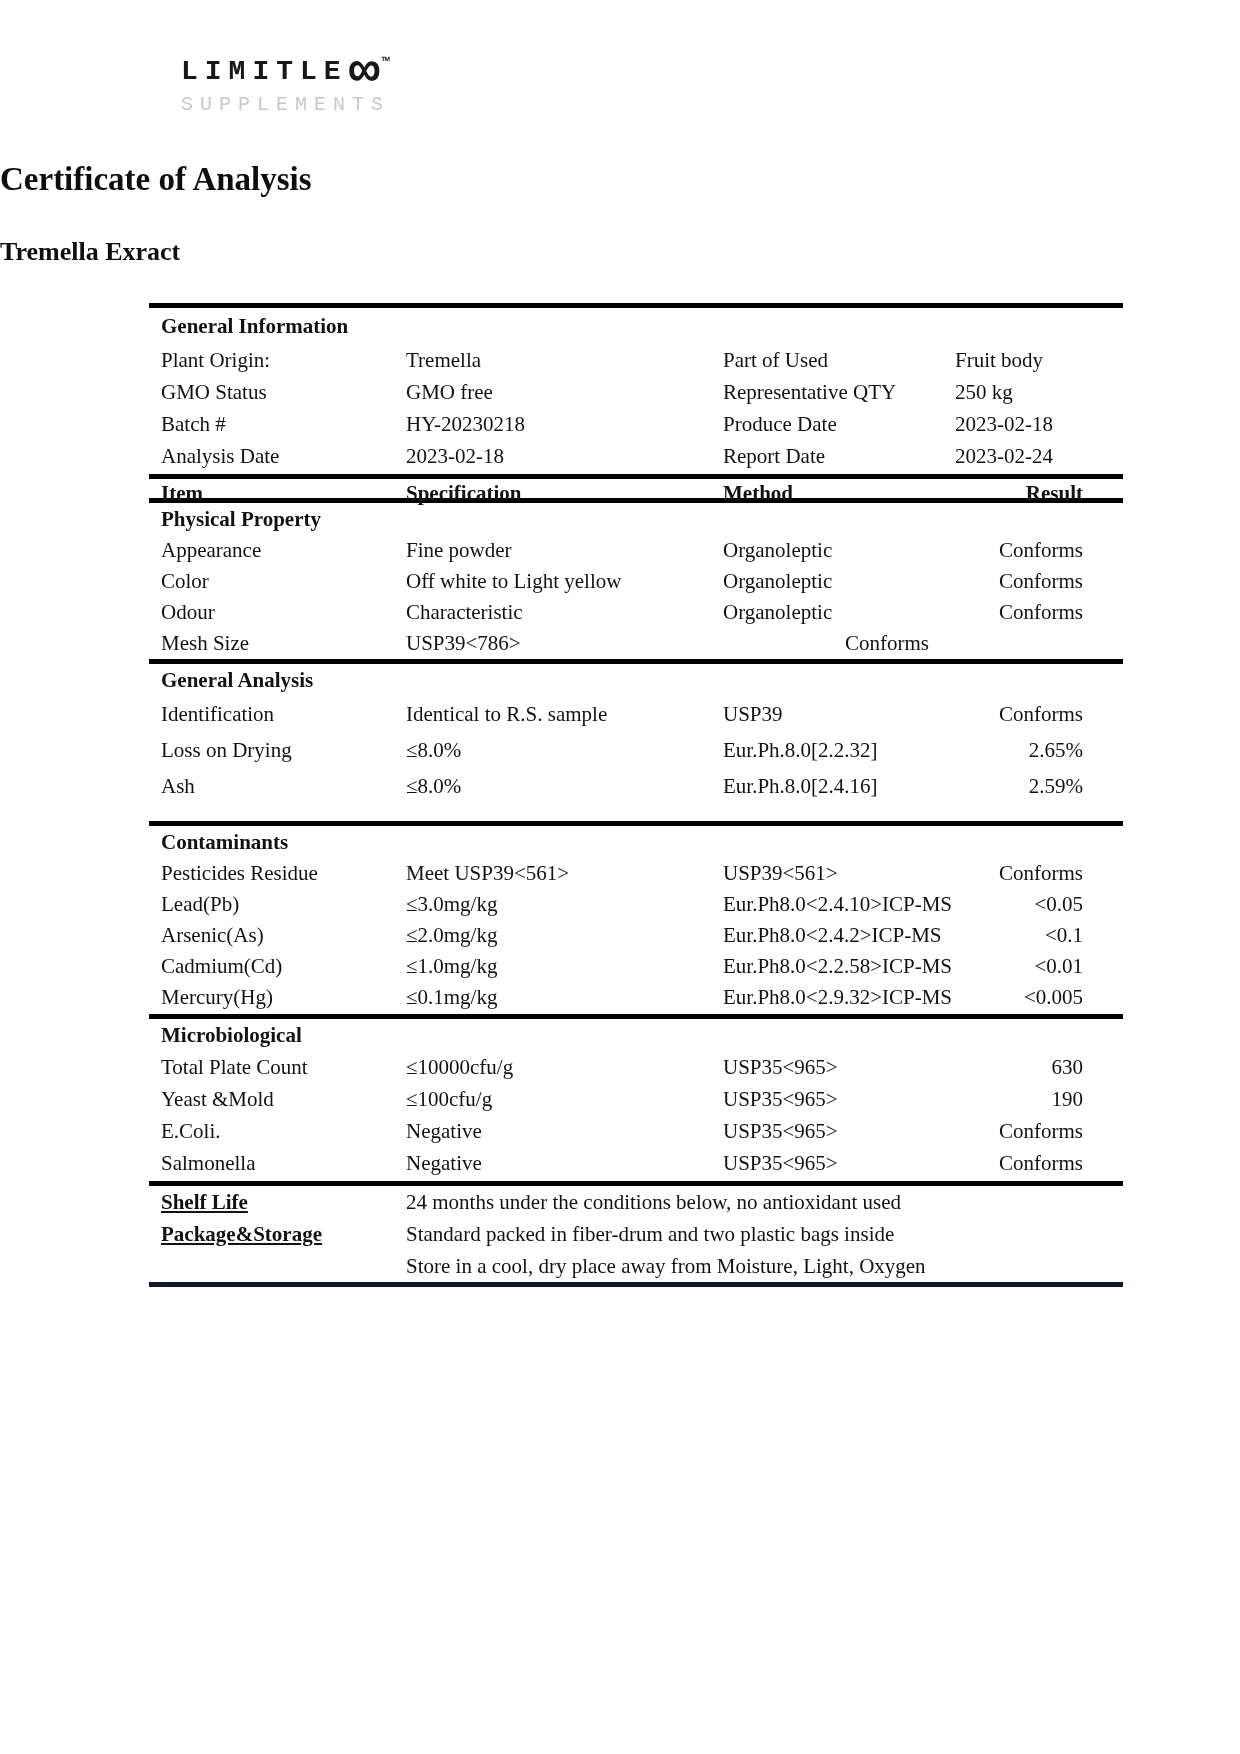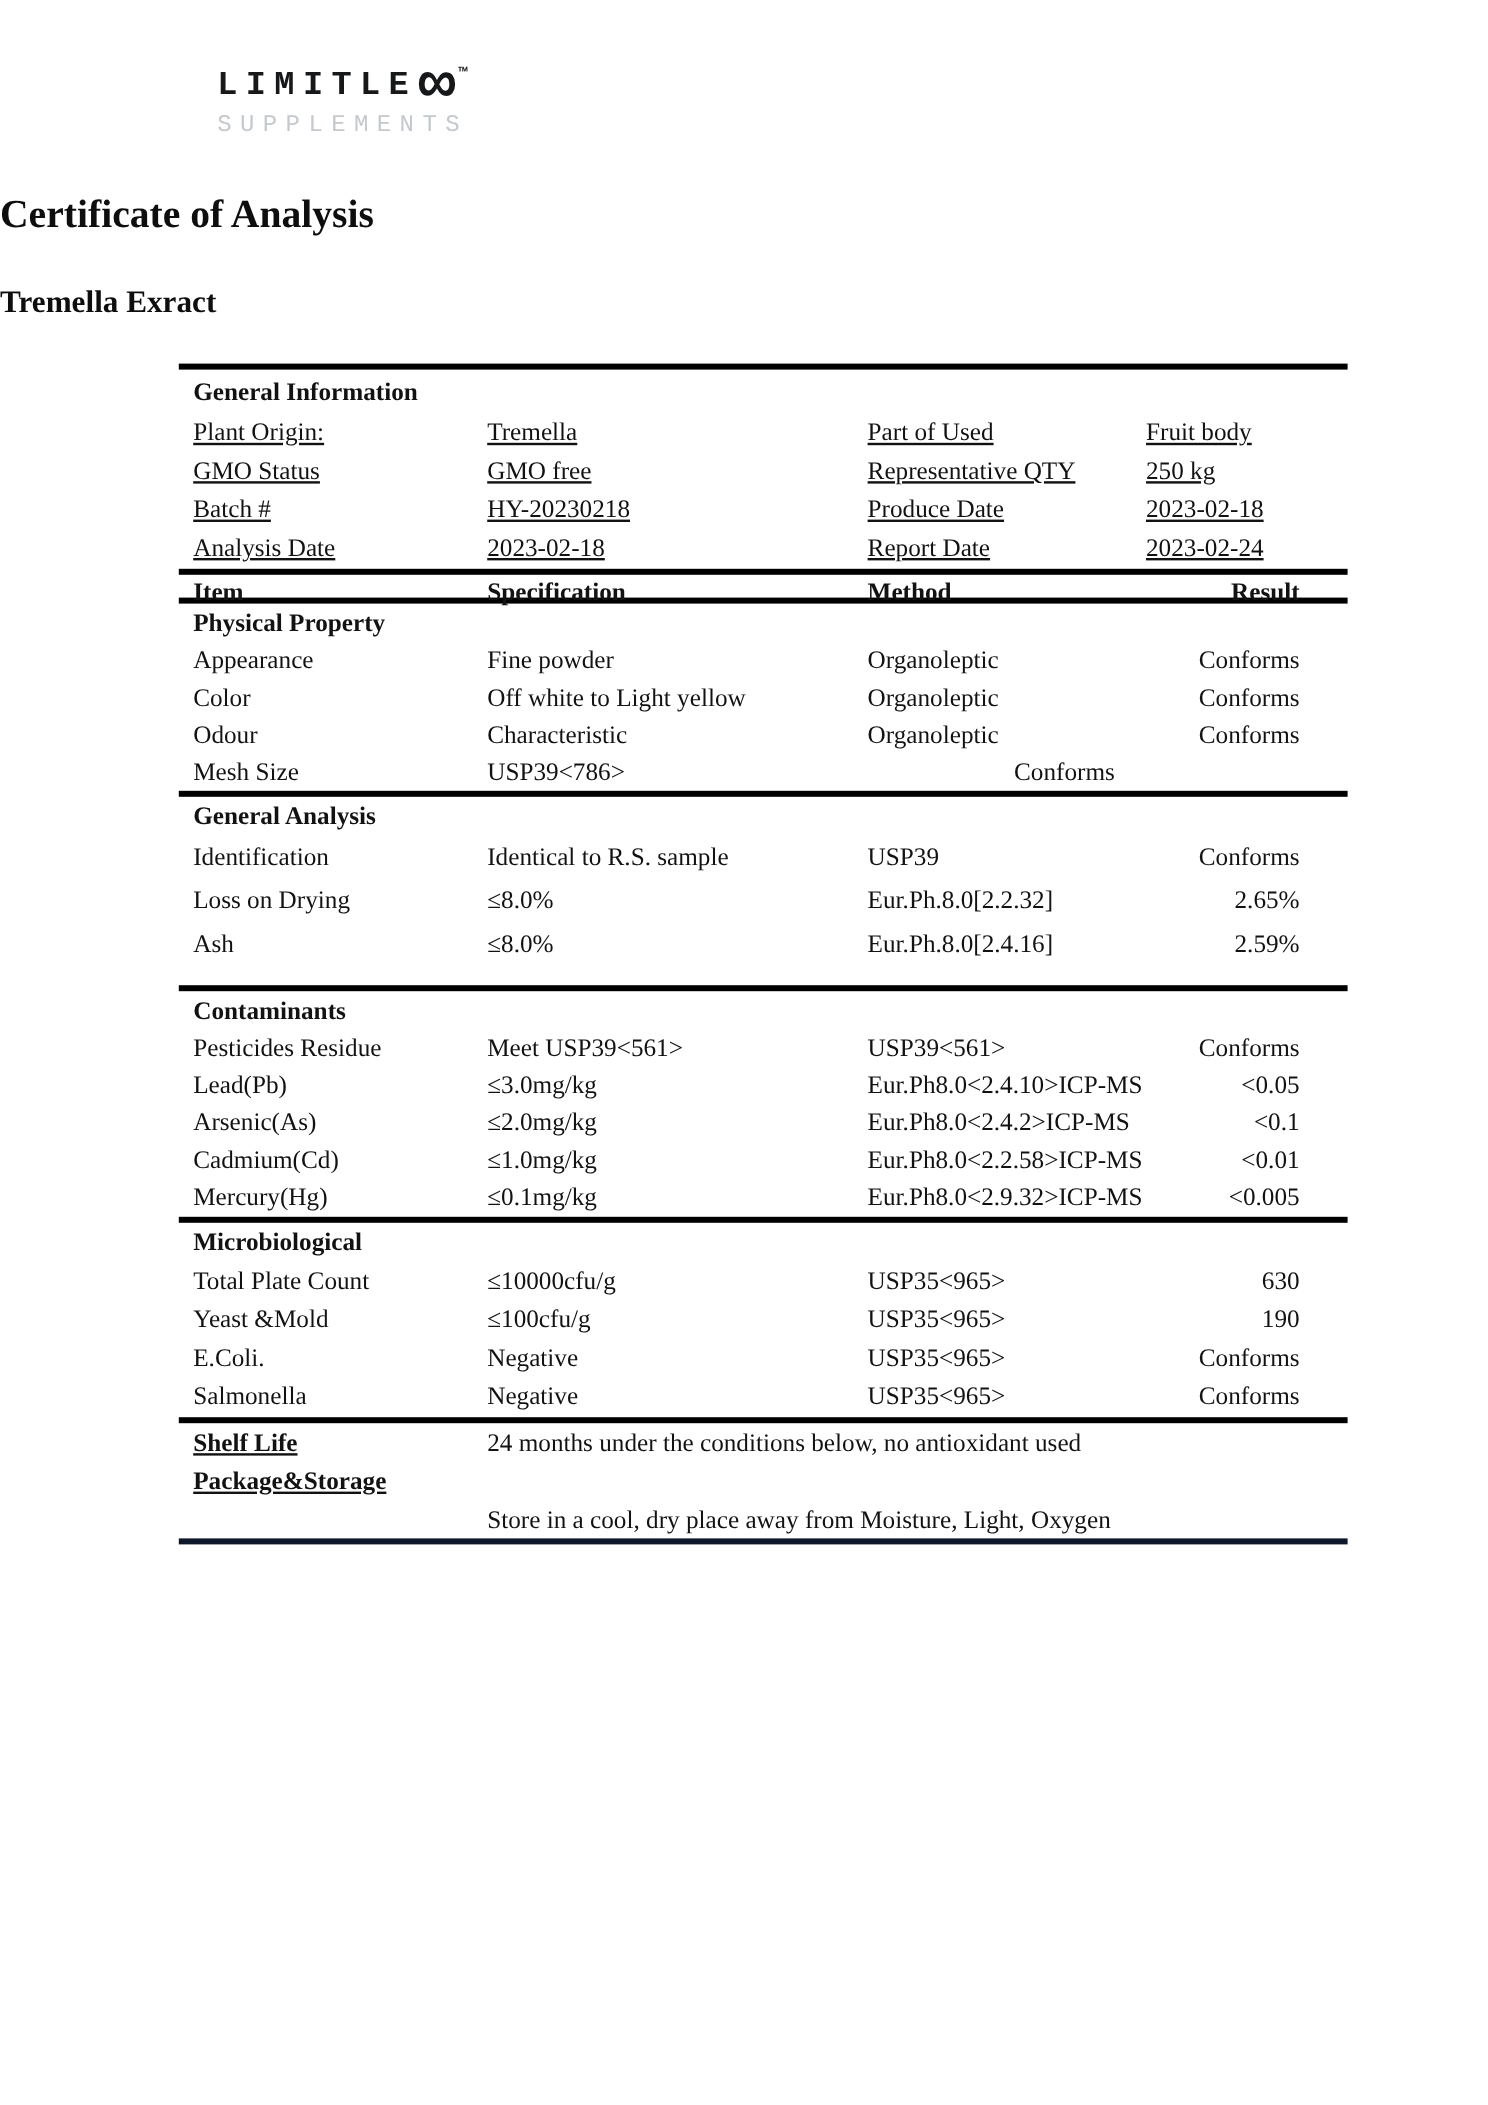--- a/index.html
+++ b/index.html
@@ -31,21 +31,21 @@
     text-align:left; font-size:26px; font-weight:bold; color:#0e0e0e;
   }
 
   
   .coa {
     position:absolute; left:149px; top:303px; width:974px;
     border-top:5px solid #000; border-bottom:5px solid #0f172a;
     font-size:21px;
   }
   .row { display:grid; grid-template-columns:257px 317px 246px 154px; align-items:center; }
-  .gi .row { grid-template-columns:257px 317px 232px 168px; height:32px; line-height:32px;text-decoration:underline; }
+  .gi .row { grid-template-columns:257px 317px 232px 168px; height:32px; line-height:32px; }
   .gi { padding-bottom:2px; }
   .gi-heading, .sec-heading {
     font-weight:bold; height:32px; line-height:32px; padding-left:12px;
   }
   .gi-heading { height:36px; line-height:36px; }
   .c1 { padding-left:12px; }
   .c4 { text-align:right; padding-right:40px; }
 
   .head-row {
     border-top:5px solid #000; border-bottom:5px solid #000;
@@ -229,20 +229,21 @@
         </section>
       </div>
 
     <section class="footer-sec" id="footer-rows">
         <div class="footer-row">
           <div class="footer-label">Shelf Life</div>
           <div class="footer-text">24 months under the conditions below, no antioxidant used</div>
         </div>
         <div class="footer-row">
           <div class="footer-label">Package&amp;Storage</div>
+          <div class="footer-text">Standard packed in fiber-drum and two plastic bags inside</div>
         </div>
         <div class="footer-row">
           <div class="footer-label"></div>
           <div class="footer-text">Store in a cool, dry place away from Moisture, Light, Oxygen</div>
         </div>
       </section>
 
   </div>
 </div>
 

